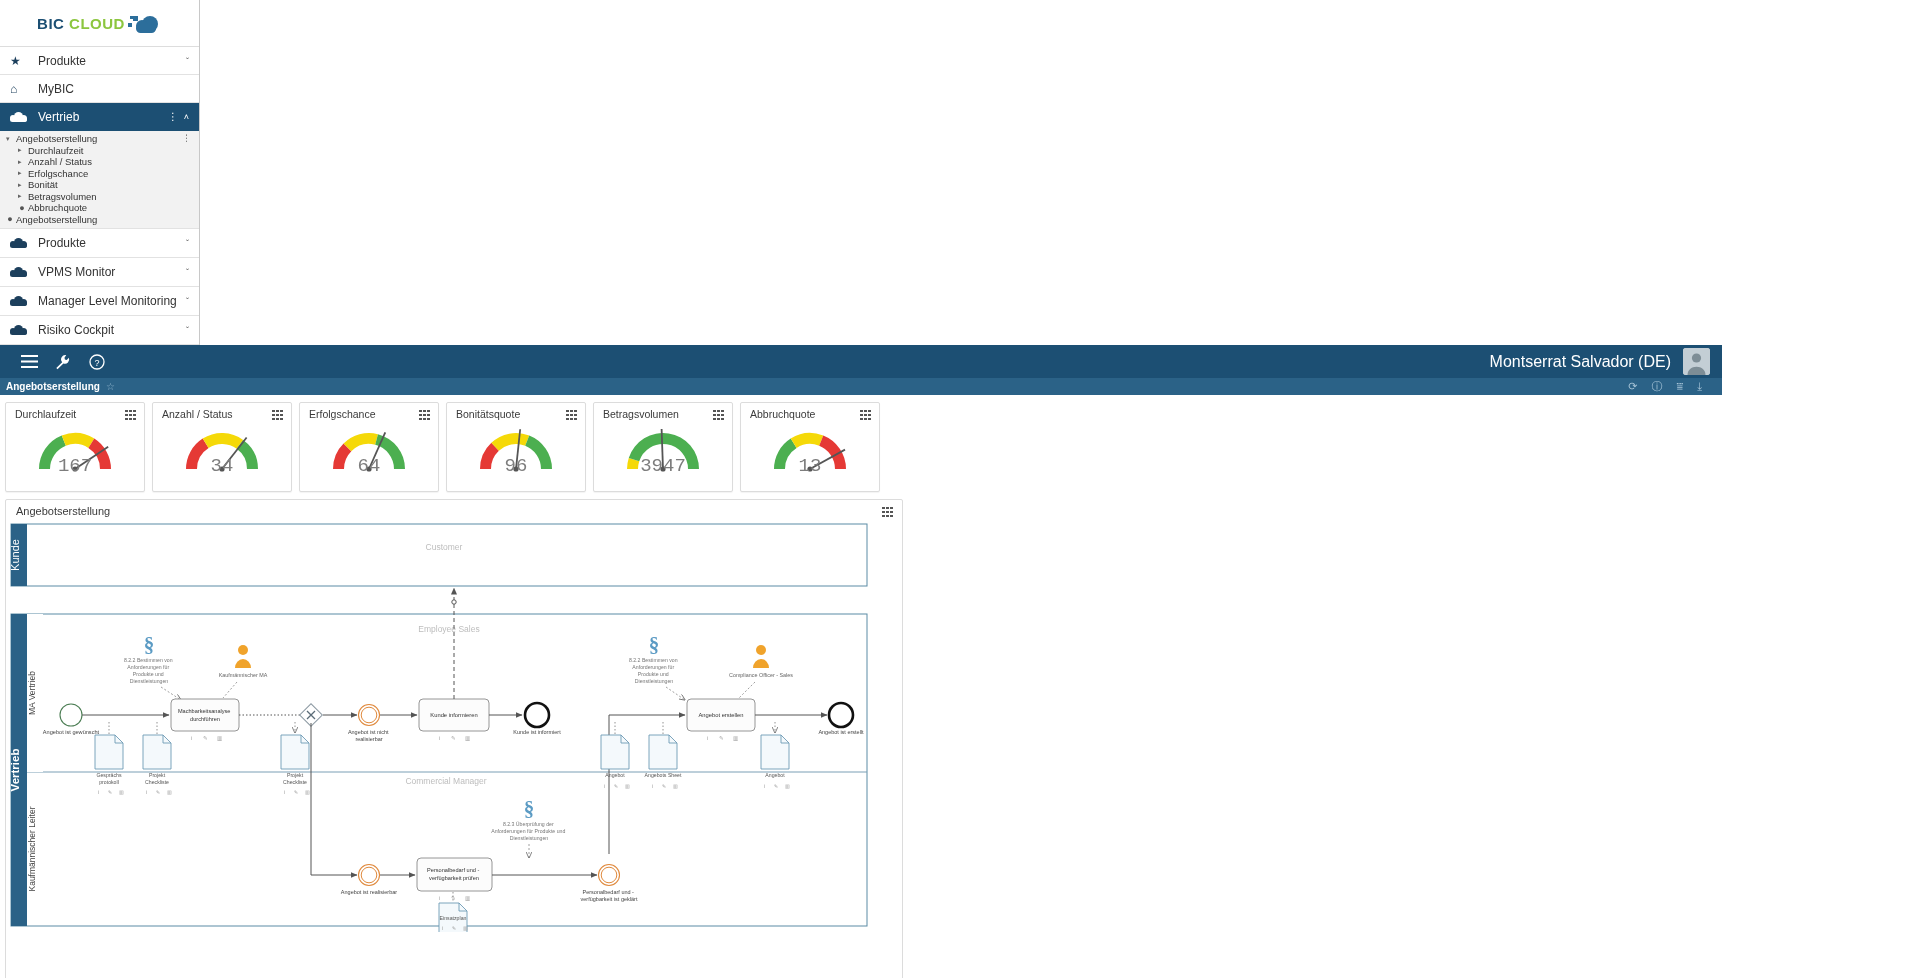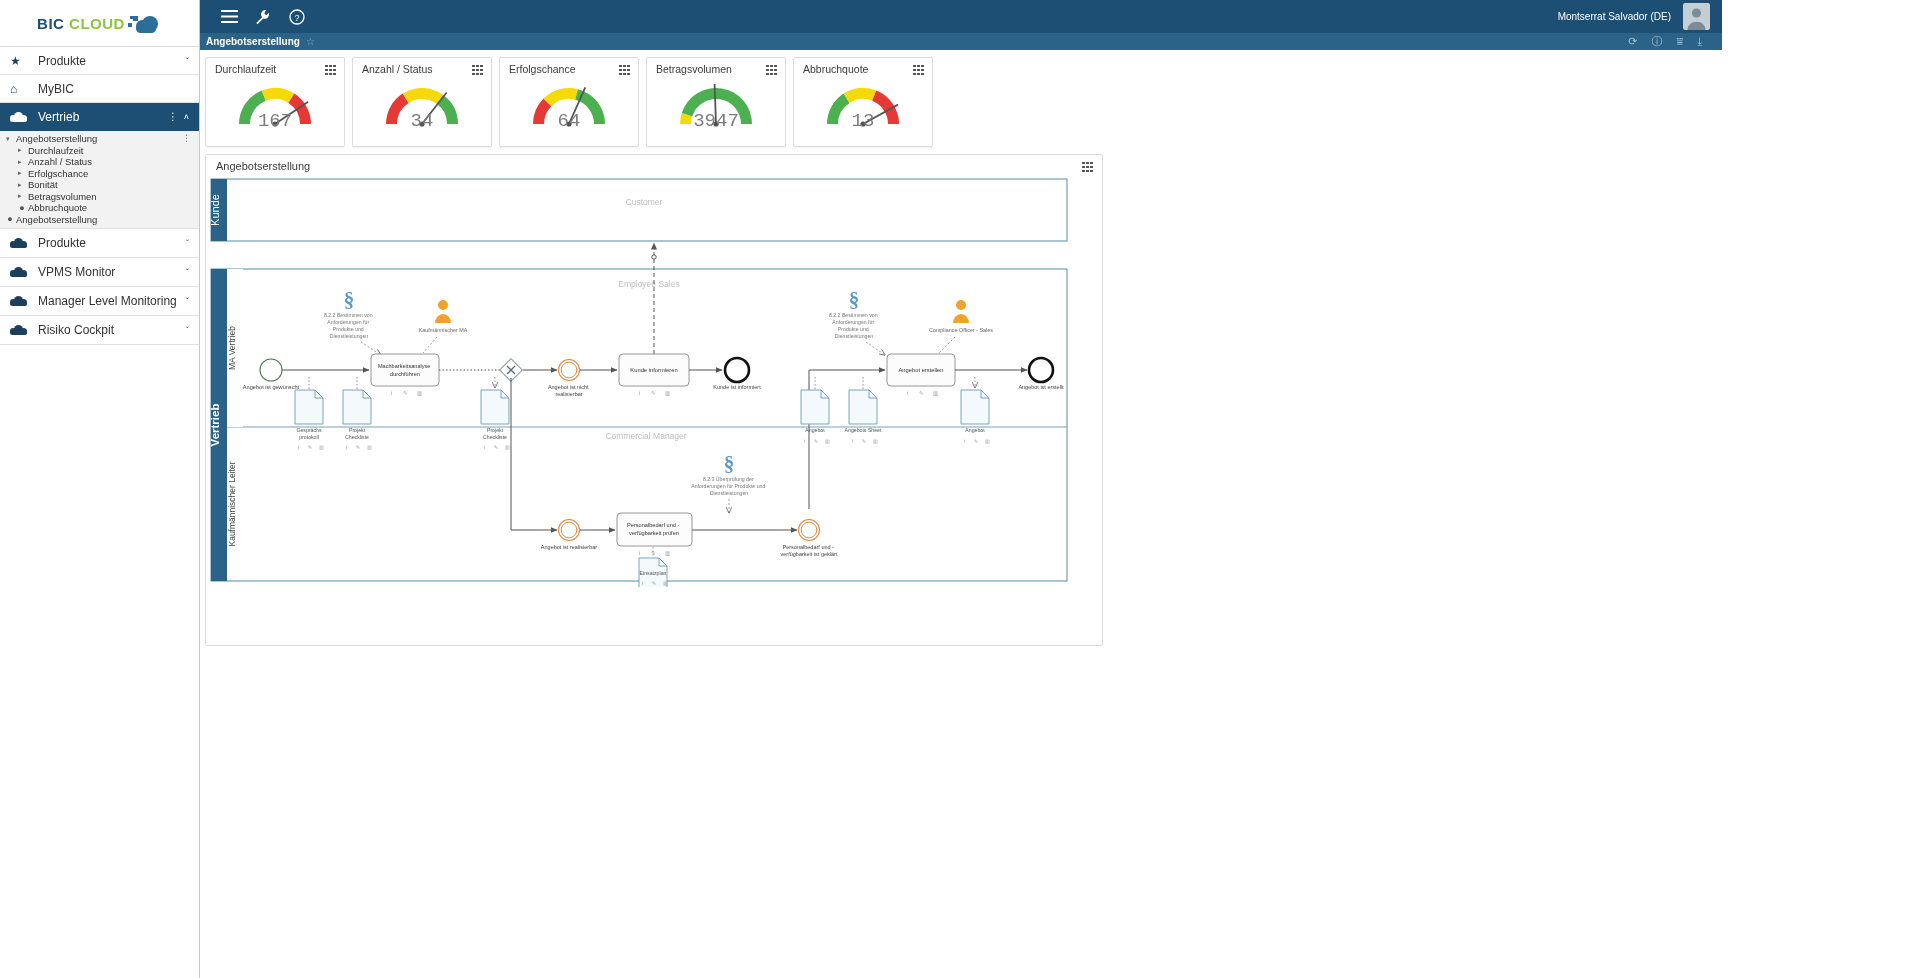--- a/index.html
+++ b/index.html
@@ -3,21 +3,21 @@
 <meta charset="utf-8">
 <style>
   * { box-sizing: border-box; }
   html, body {
     margin: 0; padding: 0;
     width: 1920px; height: 978px;
     background: #ffffff;
     font-family: "Liberation Sans", sans-serif;
     overflow: hidden;
   }
-  #app { position: relative; width: 1722px; height: 978px; display: flex; }
+  #app { position: relative; width: 1722px; height: 978px; display: flex; flex-direction: column; }
 
   
   #sidebar {
     width: 200px; height: 978px;
     background: #ffffff;
     border-right: 1px solid #c8c8c8;
     flex: 0 0 200px;
     position: relative;
     z-index: 5;
   }
@@ -81,21 +81,21 @@
 
   
   #main { flex: 1; position: relative; background: #ffffff; }
 
   #topbar {
     height: 33px; background: #1c4f73; display: flex; align-items: center;
     padding: 0 12px; color: #fff;
   }
   .tb-icon { width: 34px; height: 33px; display:flex; align-items:center; justify-content:center; cursor:pointer; }
   .tb-spacer { flex: 1; }
-  .user-name { font-size: 10px; margin-right: 12px; }
+  .user-name { font-size: 16px; margin-right: 12px; }
   .avatar {
     width: 27px; height: 27px; border-radius: 3px; background: #cfd8dd;
     display:flex; align-items:flex-end; justify-content:center; overflow:hidden;
   }
 
   #tabbar {
     height: 17px; background: #2b6287; display: flex; align-items: center;
     padding: 0 6px; color: #fff;
   }
   .tab-title { font-size: 10px; font-weight: bold; }
@@ -379,20 +379,42 @@
        <svg class="gauge-svg" width="100" height="62" viewBox="0 0 100 62">
          <path d="M14,45.99999999999999 A36,36 0 0 1 24.54415587728429,20.544155877284286 L32.32233047033631,28.32233047033631 A25,25 0 0 0 25,46 Z" fill="#e53935"></path>
               <path d="M24.54415587728429,20.544155877284286 A36,36 0 0 1 58.95283593793478,11.131006199369281 L56.21724717912137,21.785420971784223 A25,25 0 0 0 32.32233047033631,28.32233047033631 Z" fill="#f5d908"></path>
               <path d="M58.95283593793478,11.131006199369281 A36,36 0 0 1 86,46 L75,46 A25,25 0 0 0 56.21724717912137,21.785420971784223 Z" fill="#4caf50"></path>
          <line x1="50" y1="46" x2="66.26946572303201" y2="9.458181694295966" stroke="#555" stroke-width="1.8"></line>
          <circle cx="50" cy="46" r="2.6" fill="#555"></circle>
        </svg>
        <div class="gauge-val">64</div>
           </div>
           <div class="gauge-card">
+            <div class="g-title">Bonitätsquote</div>
+       <div class="grid-icon">
+         <b></b>
+              <b></b>
+              <b></b>
+              <b></b>
+              <b></b>
+              <b></b>
+              <b></b>
+              <b></b>
+              <b></b>
+       </div>
+       <svg class="gauge-svg" width="100" height="62" viewBox="0 0 100 62">
+         <path d="M14,45.99999999999999 A36,36 0 0 1 25.35630418656722,19.757129412829176 L32.886322351782795,27.775784314464705 A25,25 0 0 0 25,46 Z" fill="#e53935"></path>
+              <path d="M25.35630418656722,19.757129412829176 A36,36 0 0 1 63.252483896648414,12.528046508022953 L59.20311381711695,22.755587852793717 A25,25 0 0 0 32.886322351782795,27.775784314464705 Z" fill="#f5d908"></path>
+              <path d="M63.252483896648414,12.528046508022953 A36,36 0 0 1 86,46 L75,46 A25,25 0 0 0 59.20311381711695,22.755587852793717 Z" fill="#4caf50"></path>
+         <line x1="50" y1="46" x2="54.181138530706136" y2="6.219124185269067" stroke="#555" stroke-width="1.8"></line>
+         <circle cx="50" cy="46" r="2.6" fill="#555"></circle>
+       </svg>
+       <div class="gauge-val">96</div>
+          </div>
+          <div class="gauge-card">
             <div class="g-title">Betragsvolumen</div>
        <div class="grid-icon">
          <b></b>
               <b></b>
               <b></b>
               <b></b>
               <b></b>
               <b></b>
               <b></b>
               <b></b>

